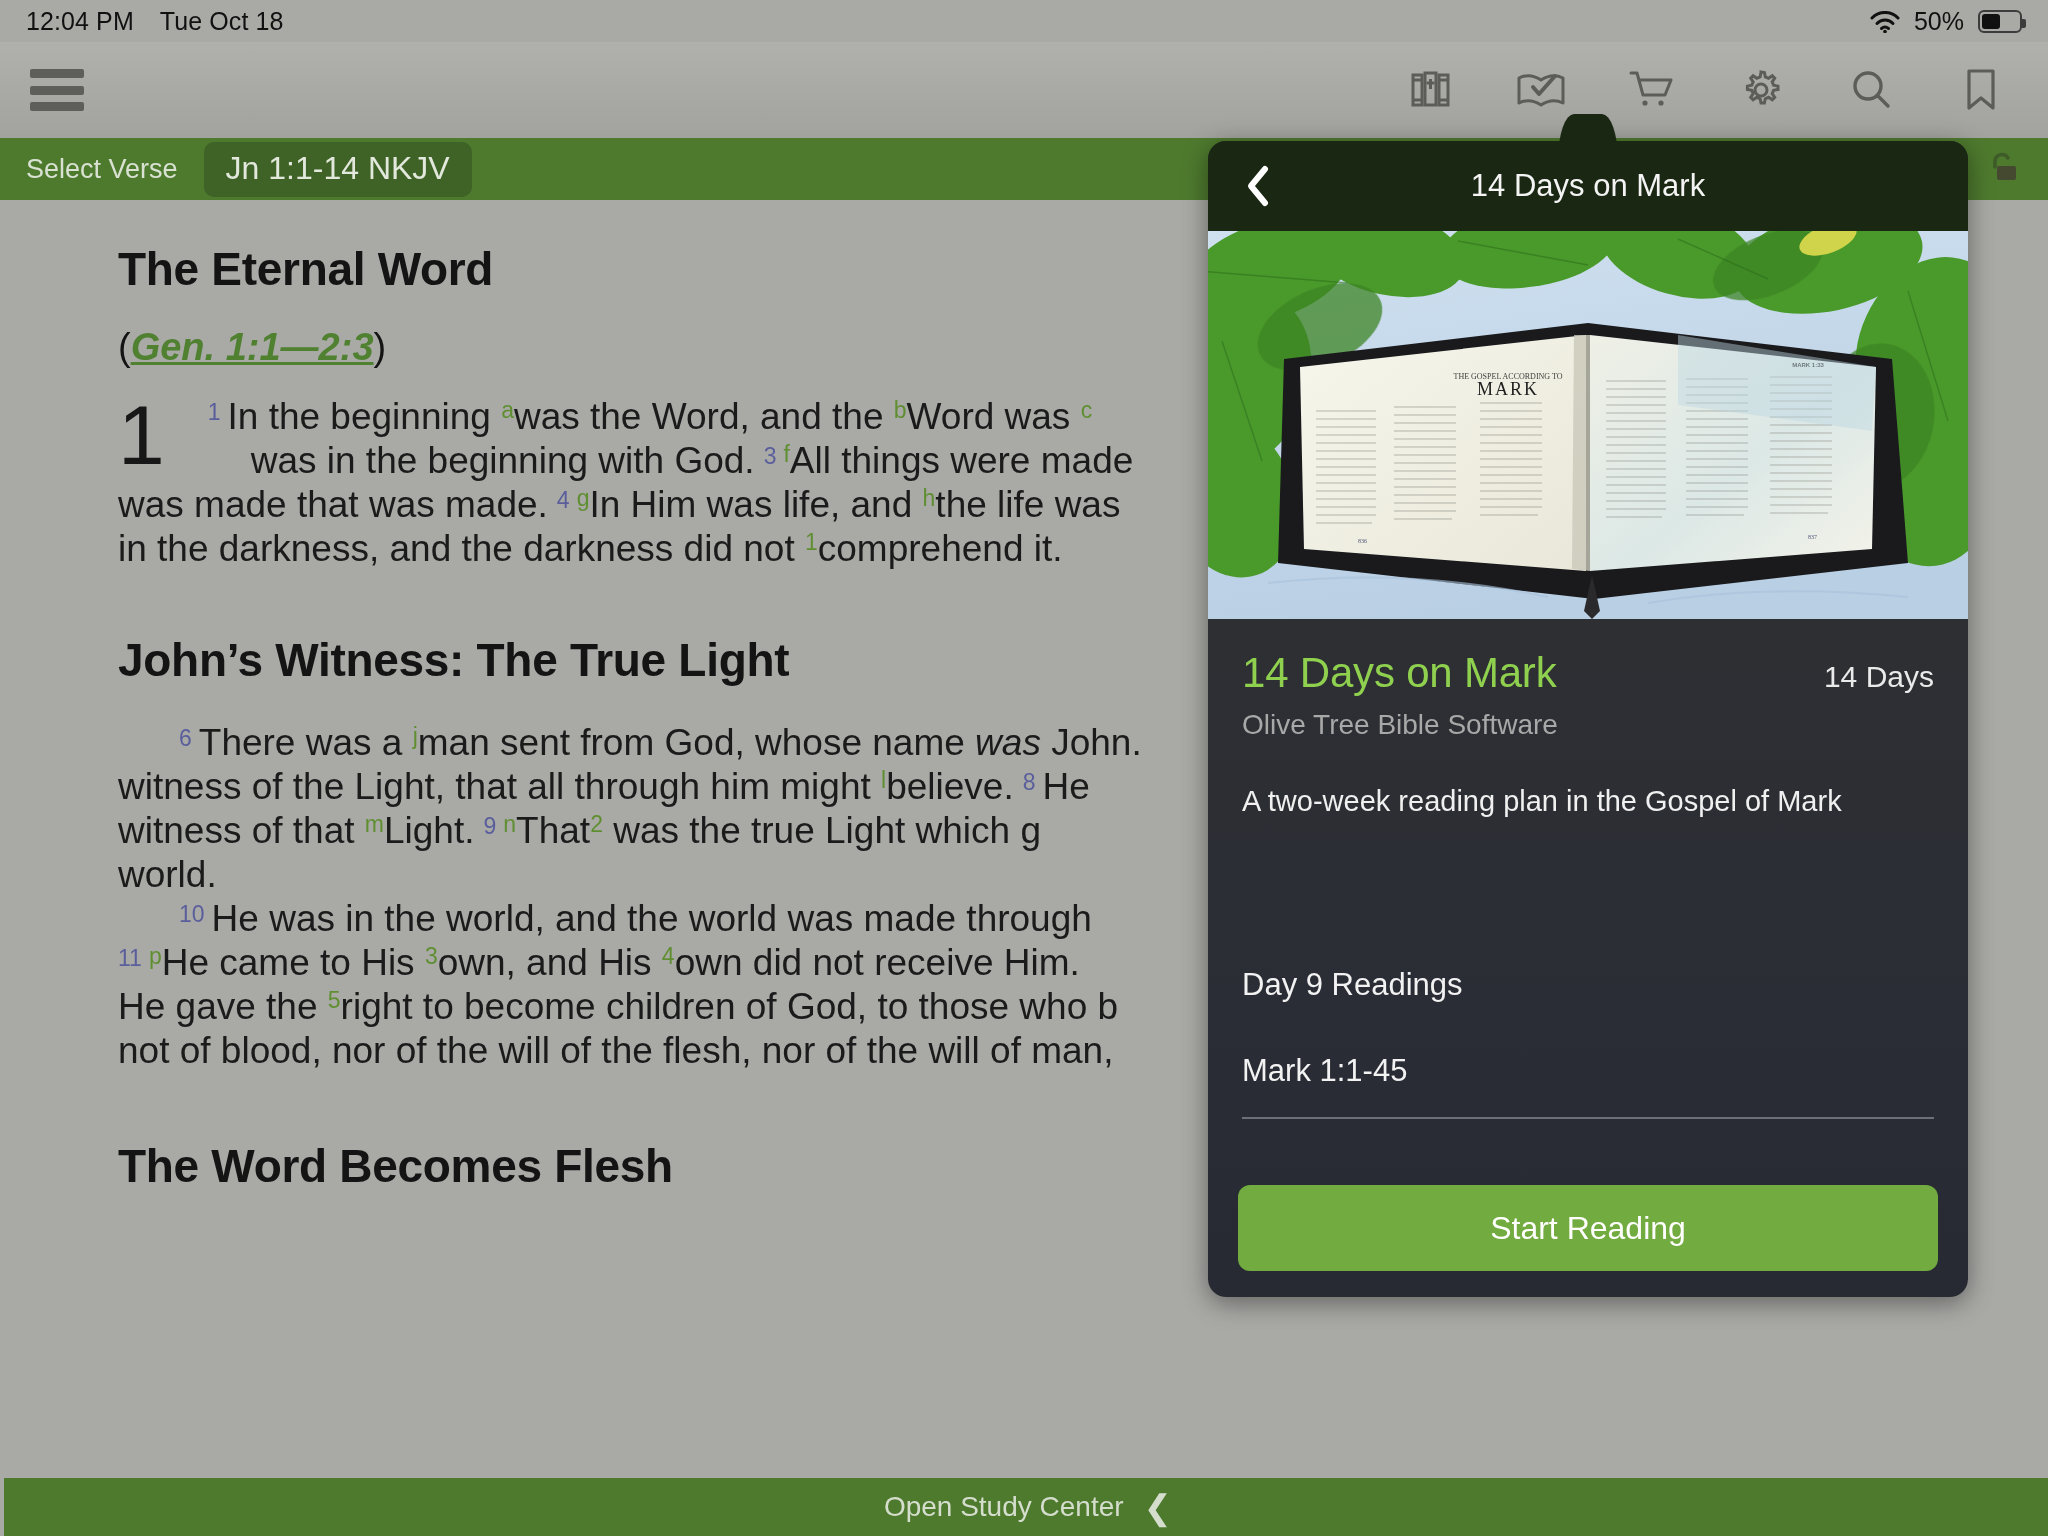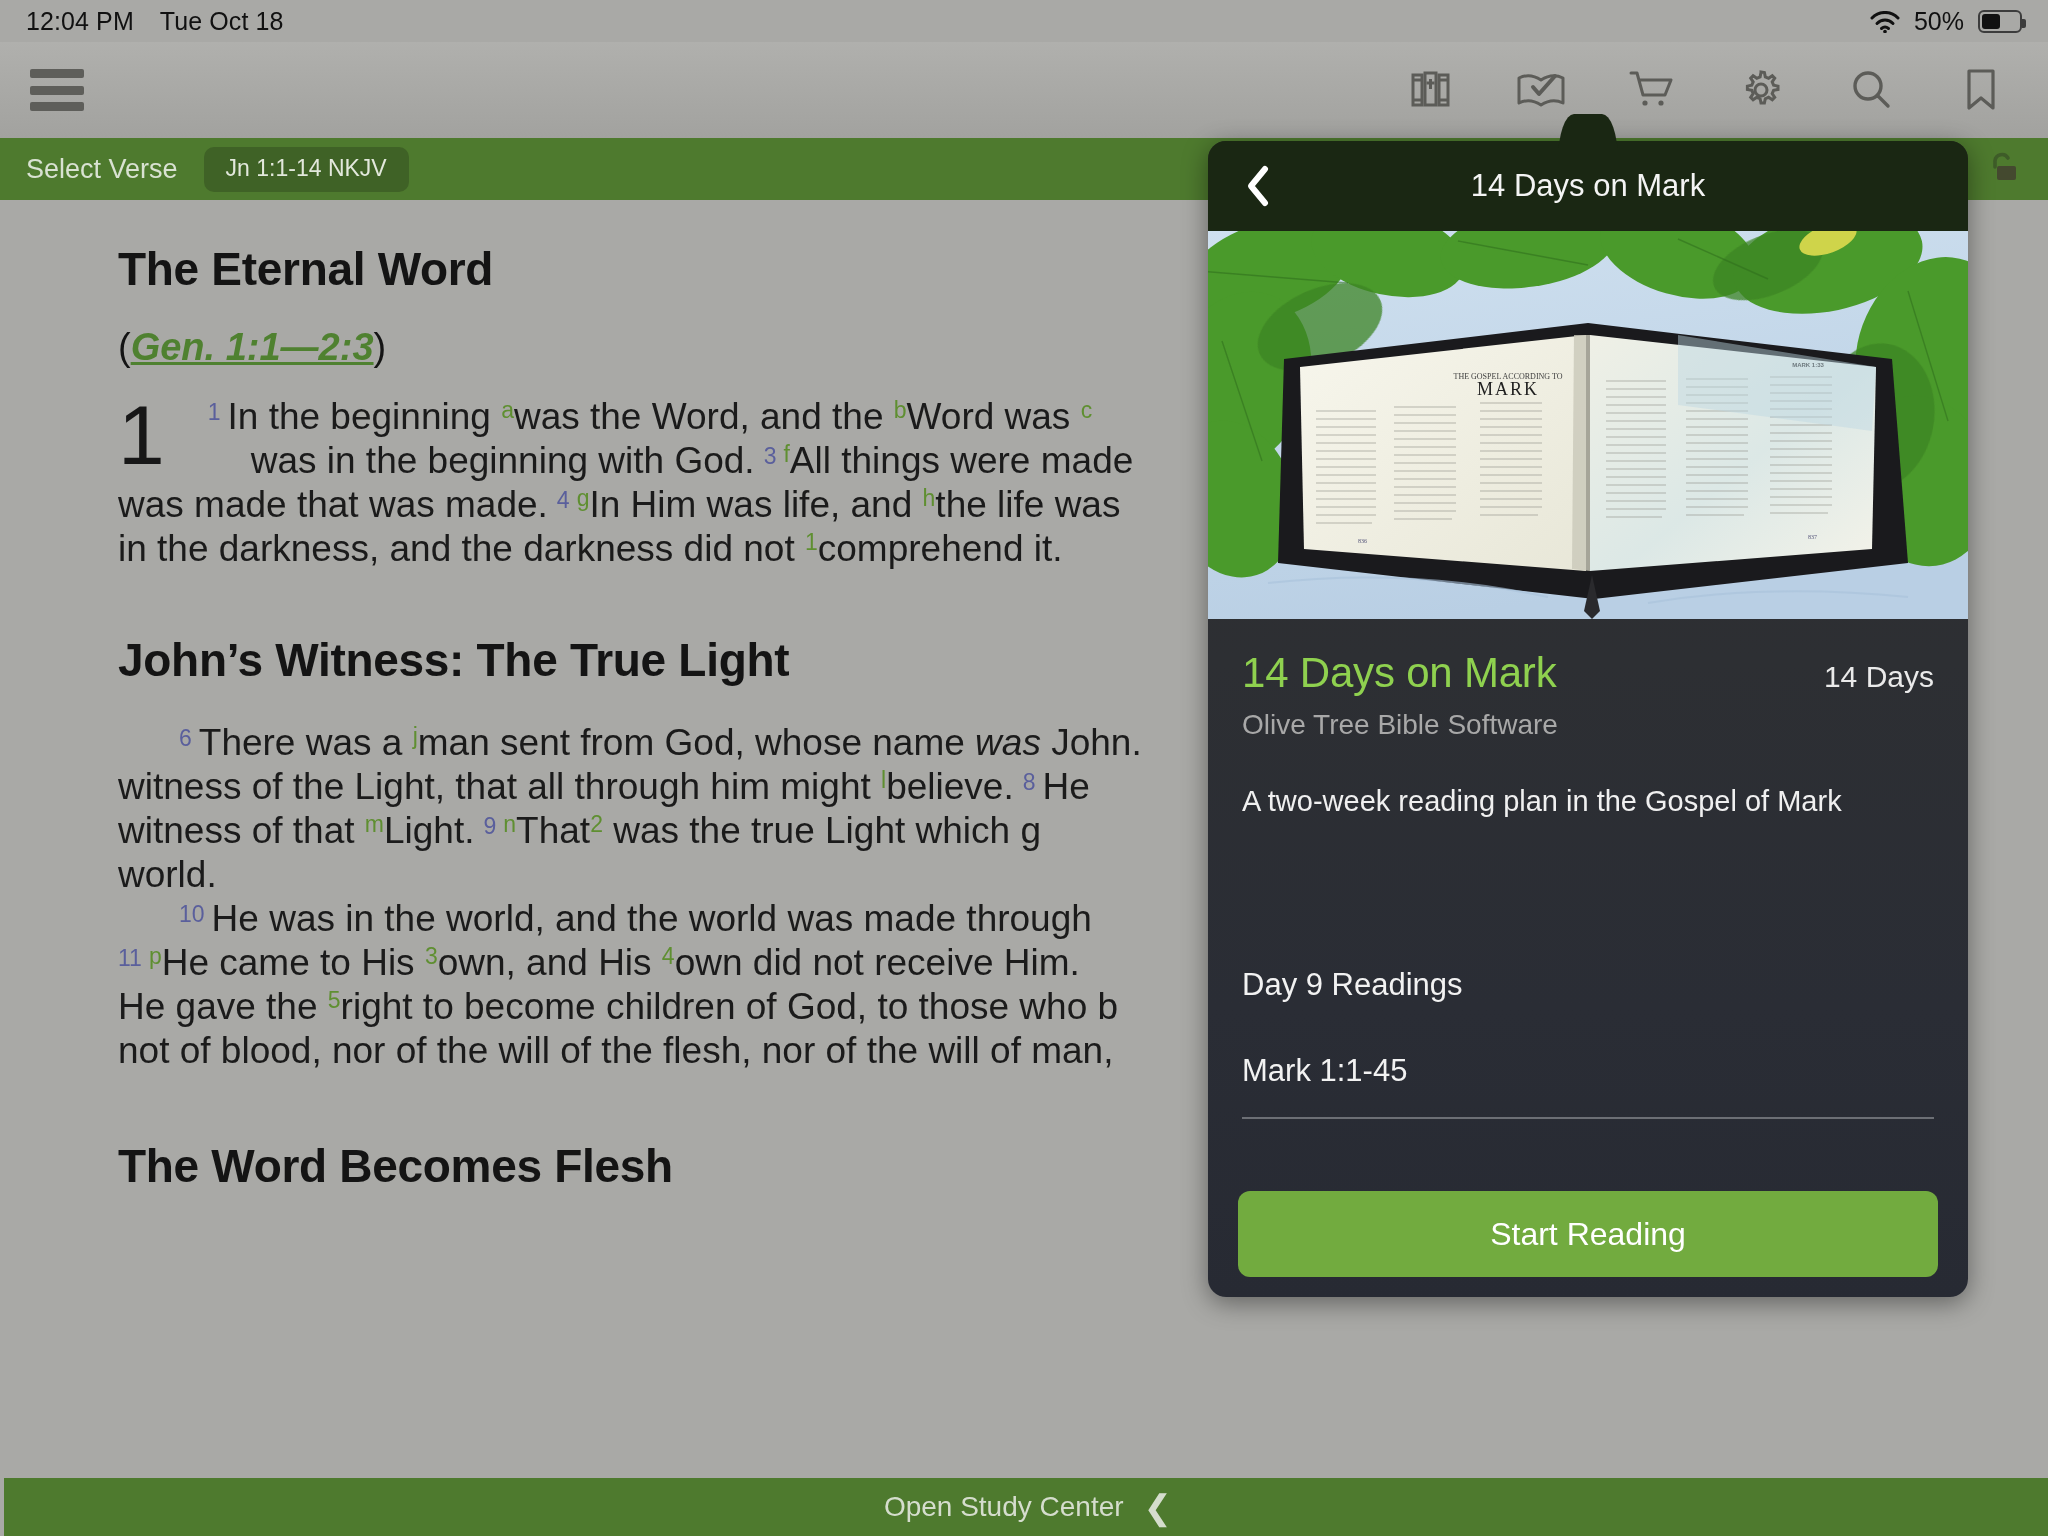--- a/index.html
+++ b/index.html
@@ -45,21 +45,21 @@
   
   .versebar {
     position: absolute; left:0; top: 138px; width: 2048px; height: 62px;
     background: #4e7a2e;
     display: flex; align-items: center; padding: 0 26px;
     color: #dfe6d8; font-size: 27px;
   }
   .select-verse { margin-right: 26px; color:#d9e2d2; }
   .verse-chip {
     background: #3f6226; border-radius: 10px;
-    padding: 8px 22px 10px; color: #e2e8dc; font-size: 23px; text-align: center;
+    padding: 8px 22px 10px; color: #e2e8dc; font-size: 32px; text-align: center;
   }
   .lock-icon { margin-left: auto; width: 40px; height: 40px; color: #3e5c28; }
 
   
   .reader {
     position: absolute; left:0; top: 200px; width: 2048px; height: 1290px;
     background: #a9a9a6;
     padding: 28px 0 0 0;
     overflow: hidden;
     color: #171717;
@@ -130,21 +130,21 @@
   .plan-title { font-size: 42px; color:#8fd14f; letter-spacing:-.2px; }
   .plan-days { font-size: 30px; color:#eaeaea; }
   .plan-pub { font-size: 28px; color:#a8a8a8; margin-top: 12px; }
   .plan-desc { font-size: 29px; color:#f0f0f0; margin-top: 42px; line-height:1.25; }
   .readings-head { font-size: 31px; color:#f2f2f2; margin-top: 148px; }
   .reading-item {
     font-size: 31px; color:#f2f2f2; margin-top: 50px; padding-bottom: 28px;
     border-bottom: 2px solid #6c6f75;
   }
 
-  .pop-footer { flex: 0 0 130px; padding: 0 30px 20px; display:flex; align-items:flex-end;justify-content:center; }
+  .pop-footer { flex: 0 0 130px; padding: 0 30px 26px; display:flex; align-items:flex-end;justify-content:center; }
   .start-btn {
     width: 100%; height: 86px; border: none; border-radius: 12px;
     background: #72ab3f; color: #ffffff; font-size: 32px;
     font-family: "Liberation Sans", sans-serif; cursor: pointer;
     display:flex; align-items:center; justify-content:center;
   }
 </style>
 </head>
 <body>
 

